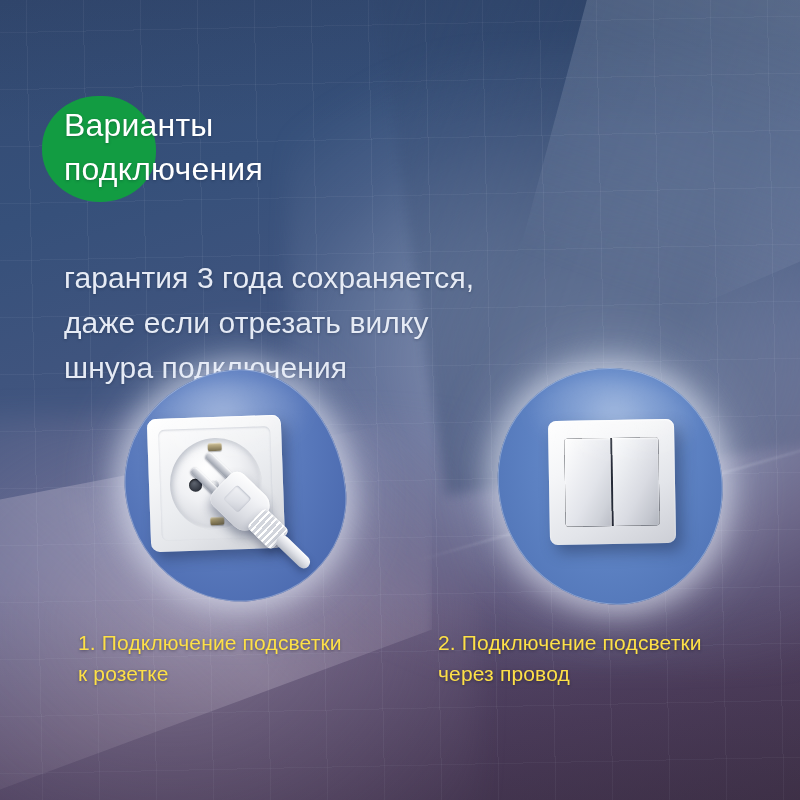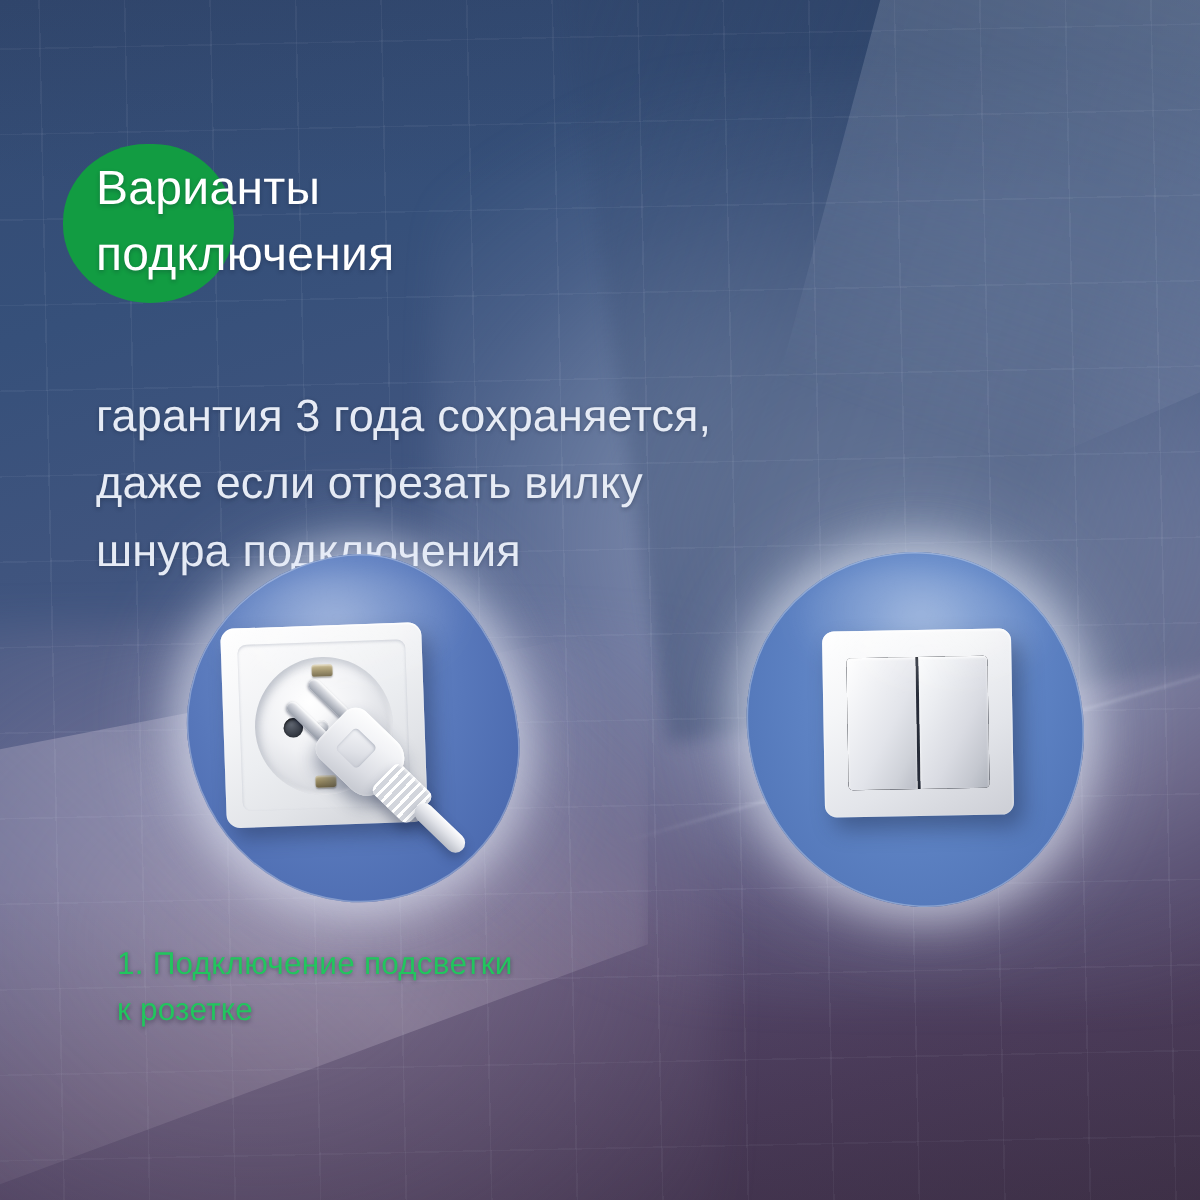--- a/index.html
+++ b/index.html
@@ -470,21 +470,21 @@
       rgba(255,255,255,0.30) 0%,
       rgba(255,255,255,0.10) 52%,
       rgba(255,255,255,0) 80%);
     filter: blur(7px);
     pointer-events: none;
   }
 
   
   .caption {
     position: absolute;
-    color: #22c55e;
+    color: #fde047;
     font-size: 21px;
     line-height: 1.46;
     font-weight: 400;
     letter-spacing: 0.15px;
     white-space: pre-line;
     text-shadow: 0 1px 3px rgba(20,16,34,0.42);
   }
   .caption-1 { left: 78px;  top: 628px; width: 330px; }
   .caption-2 { left: 438px; top: 628px; width: 340px; }
 </style>
@@ -556,14 +556,16 @@
           </div>
         </div>
 
       </div>
       <div class="blob-sheen"></div>
     </div>
   </div>
 
   <div class="caption caption-1">1. Подключение подсветки
     к розетке</div>
+  <div class="caption caption-2">2. Подключение подсветки
+    через провод</div>
 
 </div>
 
 </body></html>

